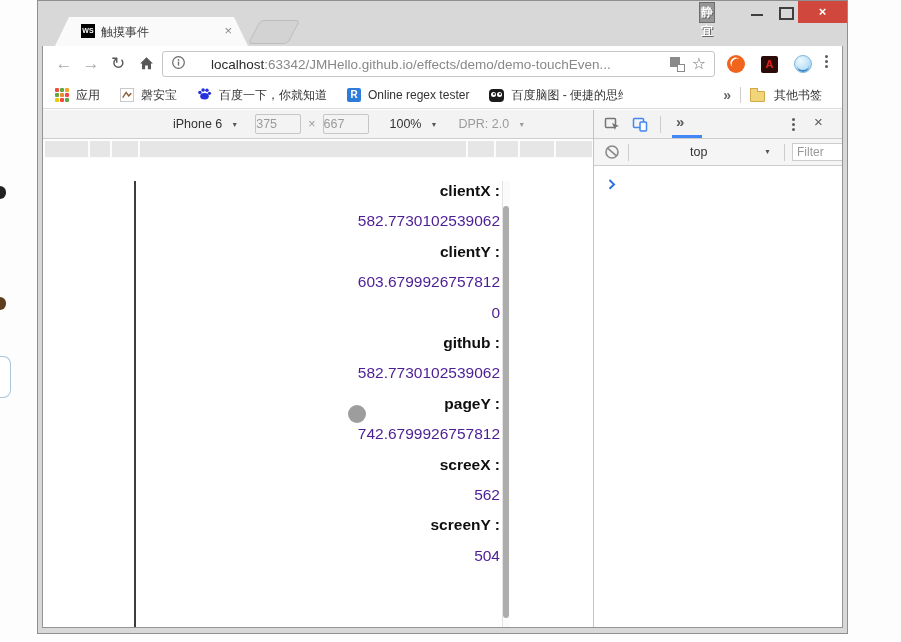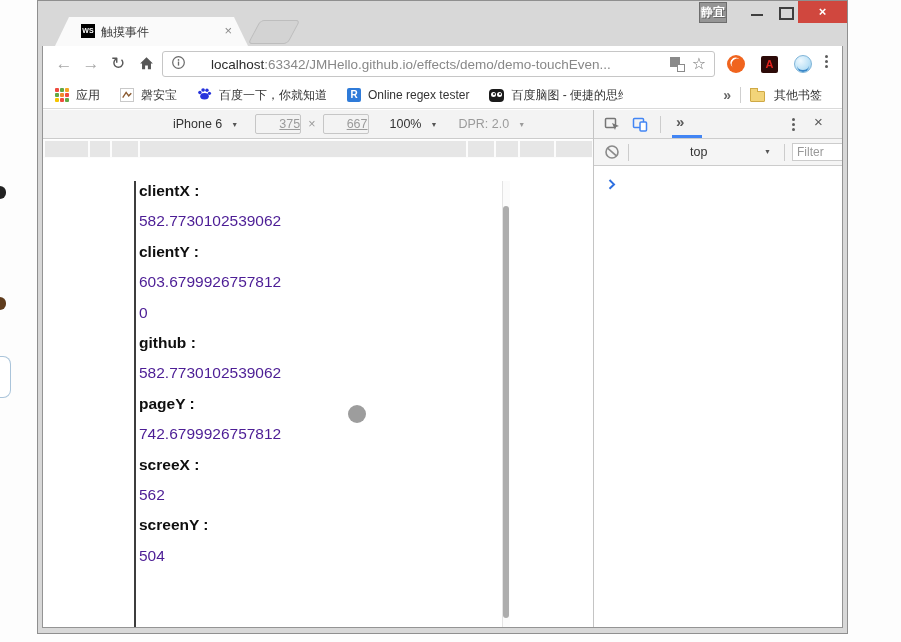--- a/index.html
+++ b/index.html
@@ -15,21 +15,21 @@
 
   
   .tab { position:absolute; left:17px; top:16px; width:193px; height:29px; background:#fafafa;
          clip-path:polygon(0 100%, 14px 0, calc(100% - 14px) 0, 100% 100%); }
   .tab-fav { position:absolute; left:26px; top:7px; width:14px; height:14px; background:#000;
              color:#fff; font-size:7px; font-weight:bold; text-align:center; line-height:14px; }
   .tab-title { position:absolute; left:46px; top:7px; font-size:12px; color:#3c3c3c; white-space:nowrap; }
   .tab-close { position:absolute; right:16px; top:6px; font-size:13px; color:#8a8a8a; }
   .newtab { position:absolute; left:216px; top:19px; width:40px; height:24px; transform:skewX(-28deg);
             background:#d3d3d3; border:1px solid #bdbdbd; border-radius:4px; }
-  .badge { position:absolute; left:661px; top:1px; width:28px; height:21px; background:#959595;
+  .badge { position:absolute; left:661px; top:1px; width:16px; height:21px; background:#959595;
            border:1px solid #6d6d6d; color:#fff; font-size:12px; font-weight:bold; text-align:center;
            line-height:19px; text-shadow:1px 1px 0 #666; }
   .btn-min { position:absolute; left:706px; top:0; width:26px; height:22px; }
   .btn-min::after { content:""; position:absolute; left:7px; top:13px; width:12px; height:2px; background:#3f3f3f; }
   .btn-max { position:absolute; left:733px; top:0; width:26px; height:22px; }
   .btn-max::after { content:""; position:absolute; left:8px; top:6px; width:11px; height:9px; border:2px solid #3f3f3f; }
   .btn-close { position:absolute; left:760px; top:0; width:49px; height:22px; background:#d0473e;
                color:#fff; font-size:13px; font-weight:bold; text-align:center; line-height:21px; }
 
   
@@ -83,32 +83,32 @@
             border-radius:1px; margin-top:2px; }
   .folder::before { content:""; position:absolute; left:-1px; top:-4px; width:6px; height:3px;
                     background:#f2d479; border:1px solid #cfa946; border-bottom:none; }
 
   
   .dev-toolbar { position:absolute; left:0; top:64px; width:550px; height:29px; background:#f3f3f3;
                  border-bottom:1px solid #ccc; display:flex; align-items:center; justify-content:center;
                  padding-left:62px; gap:7px; font-size:12.5px; color:#333; }
   .dd-arrow { font-size:7px; color:#555; margin-left:2px; }
   .size-box { width:46px; height:20px; border:1px solid #c6c6c6; border-radius:2px; background:transparent;
-              color:#9b9b9b; text-align:right; font-size:12.5px; padding:0;text-decoration:underline; }
+              color:#9b9b9b; text-align:left; font-size:12.5px; padding:0; }
   .dim-x { color:#9b9b9b; }
   .gray-txt { color:#9b9b9b;text-align:right; }
   .ml { margin-left:14px; }
 
   
   .media-bar { position:absolute; left:0; top:94px; width:550px; height:18px; background:#fcfcfc; }
   .media-bar i { position:absolute; top:1px; height:16px; background:#e6e6e6; }
 
   
   .page-content { position:absolute; left:91px; top:135px; width:376px; height:447px;
-                  border-left:2px solid #3d3d3d; overflow:hidden; background:#fff; }
+                  border-left:2px solid #3d3d3d; overflow:hidden; background:#fff;text-align:right; }
   .props { margin:-5px 0 0; padding:0 10px 0 3px; list-style:none; font-size:15.5px; line-height:30.4px; }
   .p-label { font-weight:bold; color:#0f0f0f; }
   .p-value { color:#4c1d95; }
   .scrollbar { position:absolute; right:0; top:0; width:8px; height:100%; background:#fbfbfb;
                border-left:1px solid #e4e4e4; }
   .scroll-thumb { position:absolute; right:1px; top:25px; width:6px; height:412px; background:#adadad; border-radius:3px; }
   .touch-point { position:absolute; left:305px; top:359px; width:18px; height:18px; border-radius:50%;
                  background:#9d9d9d; }
 
   

